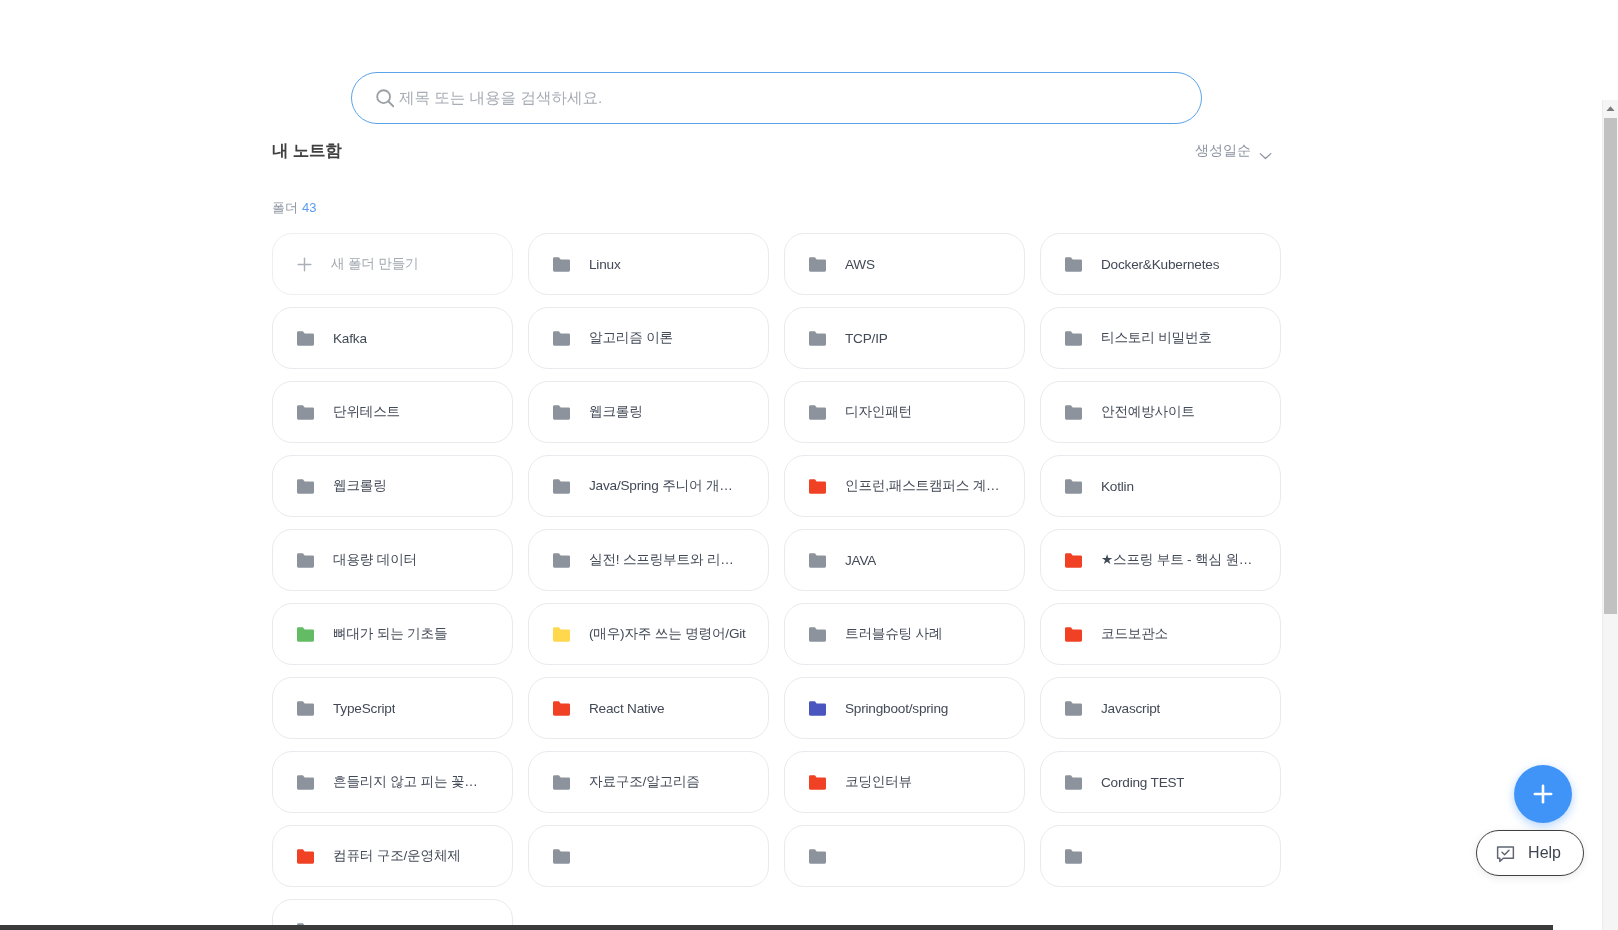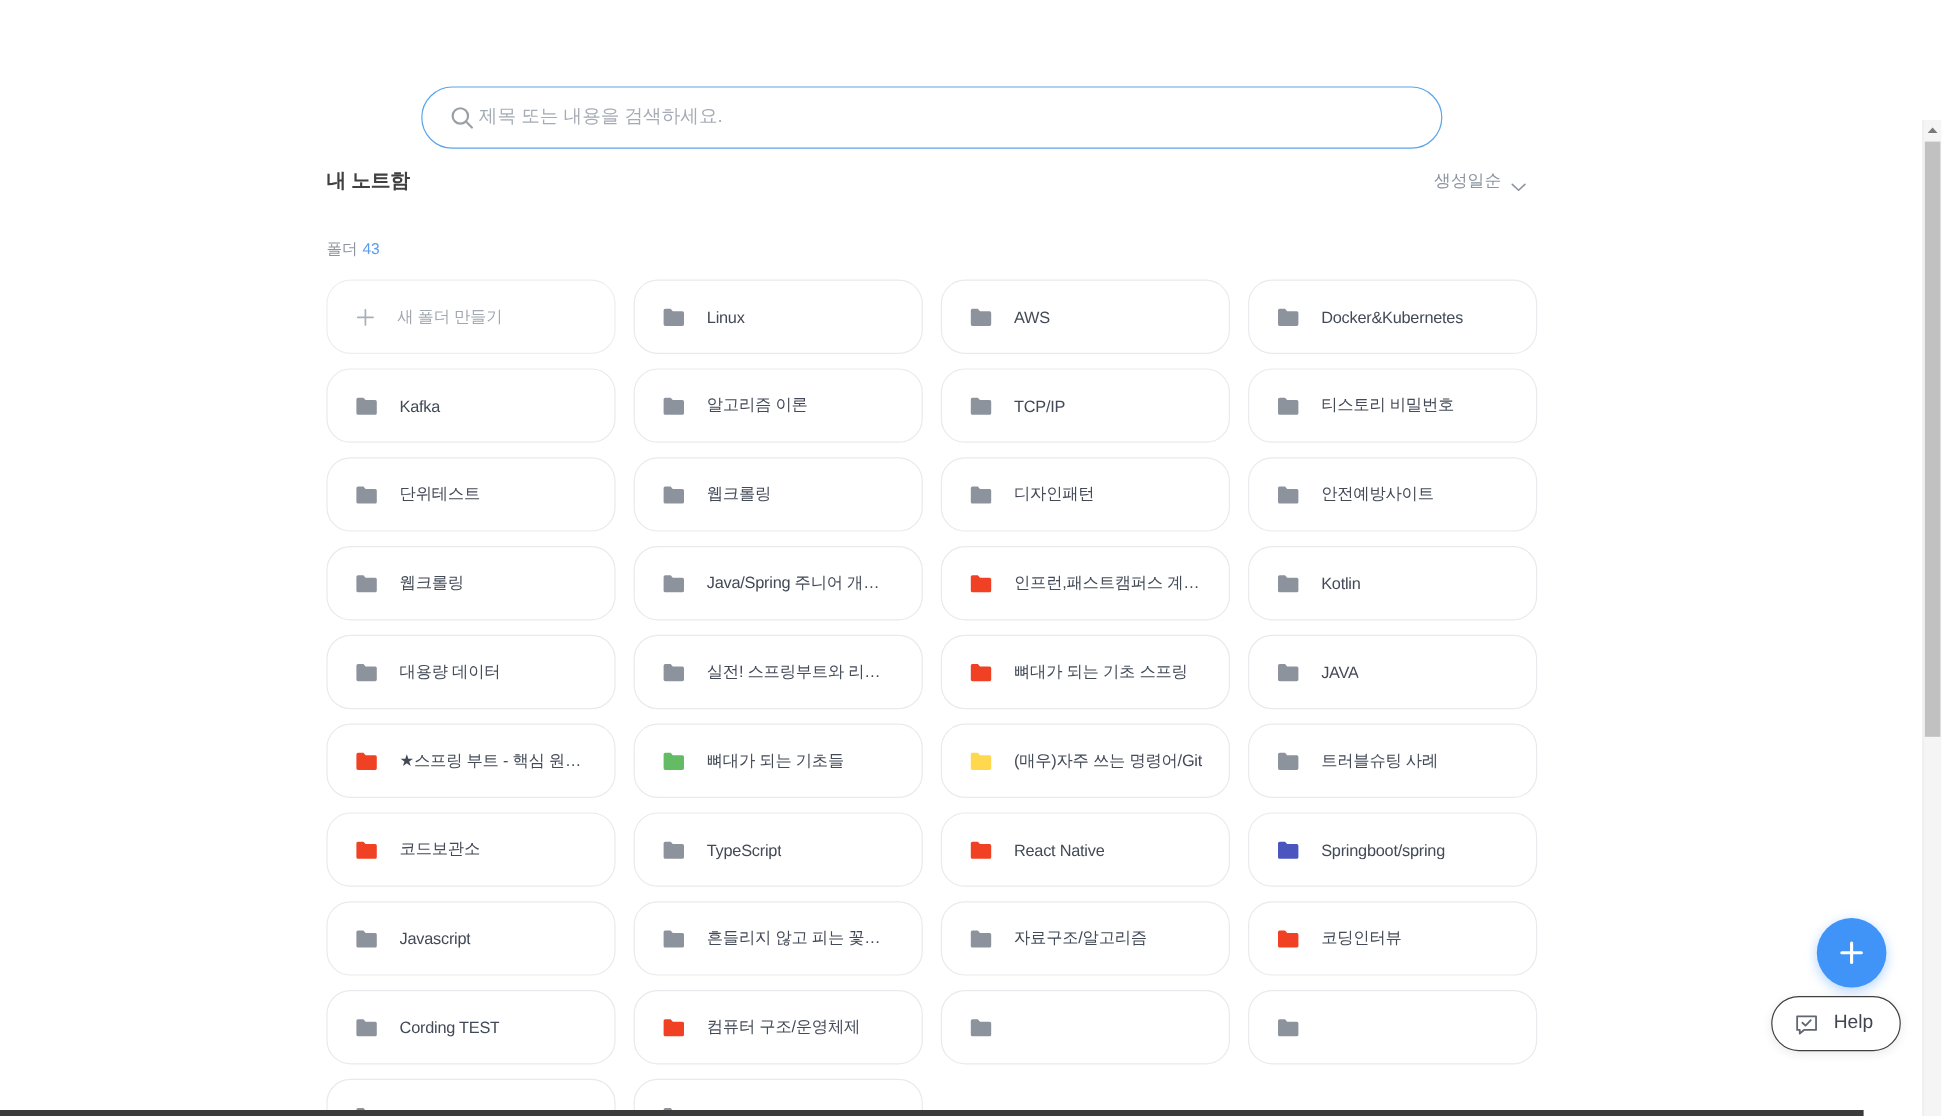--- a/index.html
+++ b/index.html
@@ -382,26 +382,20 @@
             <span class="card-label">대용량 데이터</span>
           </div>
           <div class="card">
             <svg class="folder-ico" viewBox="0 0 24 20">
               <path fill="#8d939c" d="M2 3.2a1.6 1.6 0 0 1 1.6-1.6h5.3l2.1 2.4h9.4A1.6 1.6 0 0 1 22 5.6v11.2a1.6 1.6 0 0 1-1.6 1.6H3.6A1.6 1.6 0 0 1 2 16.8z"></path>
             </svg>
             <span class="card-label">실전! 스프링부트와 리액트로 시...</span>
           </div>
           <div class="card">
             <svg class="folder-ico" viewBox="0 0 24 20">
-              <path fill="#f04124" d="M2 3.2a1.6 1.6 0 0 1 1.6-1.6h5.3l2.1 2.4h9.4A1.6 1.6 0 0 1 22 5.6v11.2a1.6 1.6 0 0 1-1.6 1.6H3.6A1.6 1.6 0 0 1 2 16.8z"></path>
-            </svg>
-            <span class="card-label">뼈대가 되는 기초 스프링</span>
-          </div>
-          <div class="card">
-            <svg class="folder-ico" viewBox="0 0 24 20">
               <path fill="#8d939c" d="M2 3.2a1.6 1.6 0 0 1 1.6-1.6h5.3l2.1 2.4h9.4A1.6 1.6 0 0 1 22 5.6v11.2a1.6 1.6 0 0 1-1.6 1.6H3.6A1.6 1.6 0 0 1 2 16.8z"></path>
             </svg>
             <span class="card-label">JAVA</span>
           </div>
           <div class="card">
             <svg class="folder-ico" viewBox="0 0 24 20">
               <path fill="#f04124" d="M2 3.2a1.6 1.6 0 0 1 1.6-1.6h5.3l2.1 2.4h9.4A1.6 1.6 0 0 1 22 5.6v11.2a1.6 1.6 0 0 1-1.6 1.6H3.6A1.6 1.6 0 0 1 2 16.8z"></path>
             </svg>
             <span class="card-label">★스프링 부트 - 핵심 원리와 활용</span>
           </div>

